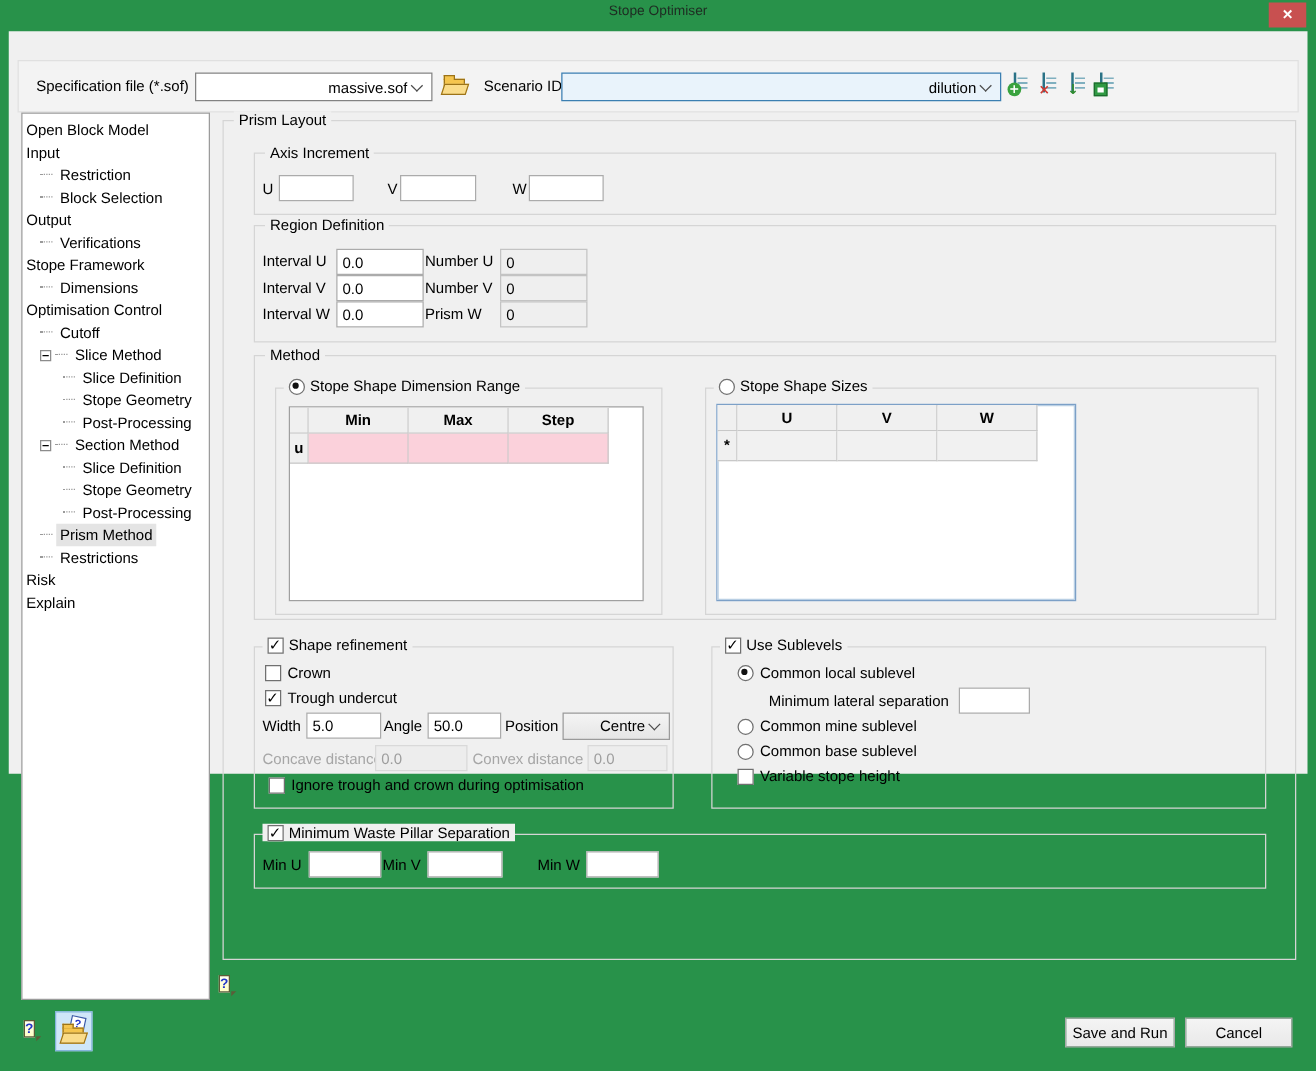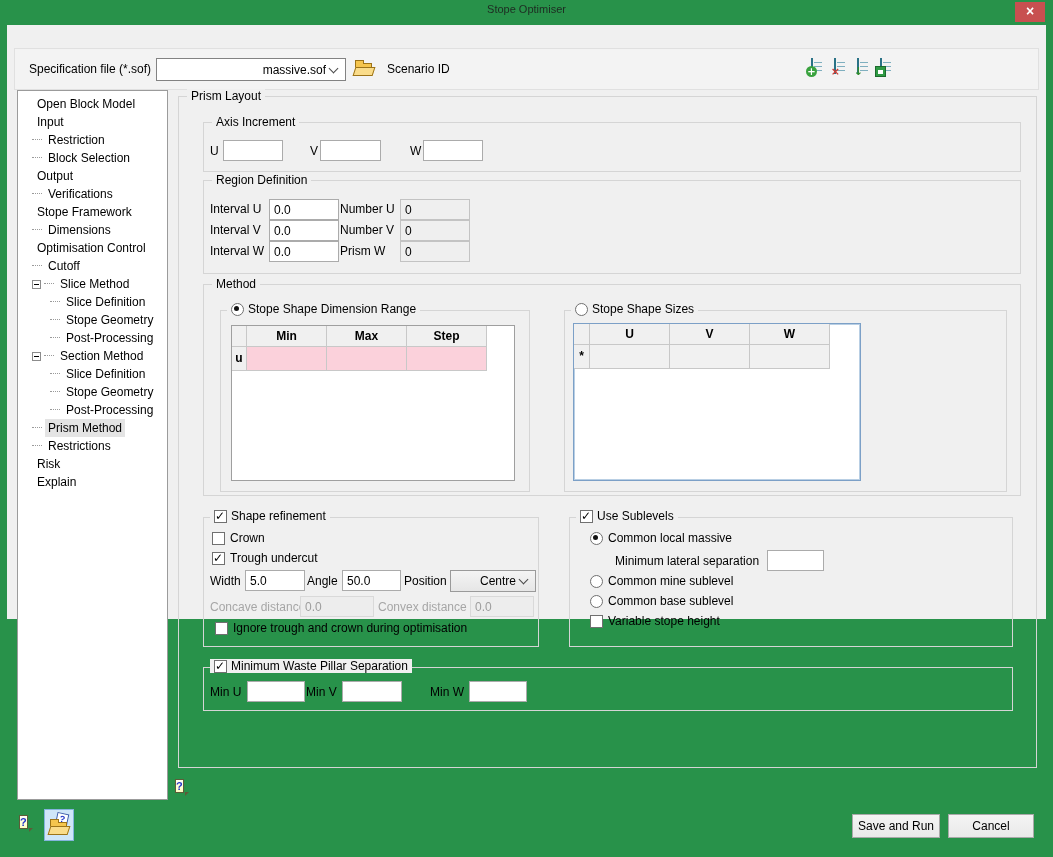--- a/index.html
+++ b/index.html
@@ -44,21 +44,21 @@
   
   .cb { display:inline-block; position:relative; width:13px; height:13px; background:#fff; border:1px solid #707070; box-sizing:border-box; flex:0 0 auto; }
   .cb.checked::after { content:"\2713"; position:absolute; left:0px; top:-2px; font-size:12px; font-weight:bold; color:#000; font-family:"DejaVu Sans",sans-serif; }
   .rb { display:inline-block; position:relative; width:13px; height:13px; background:#fff; border:1px solid #707070; border-radius:50%; box-sizing:border-box; flex:0 0 auto; }
   .rb.sel::after { content:""; position:absolute; left:2px; top:2px; width:5px; height:5px; border-radius:50%; background:#111; }
   .ctl-row { position:absolute; display:flex; align-items:center; gap:5px; white-space:nowrap; }
 
   
   .sidebar { position:absolute; left:10px; top:65px; width:151px; height:710px; background:#fff; border:1px solid #9b9b9b; box-sizing:border-box; padding-top:4px; }
   .tree-item { height:18px; line-height:18px; display:flex; align-items:center; white-space:nowrap; }
-  .tree-item.lvl0 { padding-left:16px; }
+  .tree-item.lvl0 { padding-left:0; }
   .tree-item.lvl1 { padding-left:14px; }
   .tree-item.lvl2 { padding-left:32px; }
   .dots { display:inline-block; width:10px; height:1px; border-top:1px dotted #9a9a9a; margin-right:3px; flex:0 0 auto; }
   .exp { display:inline-block; position:relative; width:9px; height:9px; border:1px solid #8c8c8c; background:#fff; margin-right:3px; box-sizing:border-box; flex:0 0 auto; }
   .exp::after { content:""; position:absolute; left:1px; right:1px; top:3px; border-top:1px solid #000; }
   .tree-label { padding:0 3px; }
   .tree-item.sel .tree-label { background:#e4e4e4; }
 
   
   .tbl { position:absolute; background:#fff; border:1px solid #9f9f9f; box-sizing:border-box; overflow:hidden; }
@@ -115,20 +115,24 @@
     <div class="header-box">
       <div class="lbl" style="left:14px; top:13px;">Specification file (*.sof)</div>
       <div class="combo" style="left:141px; top:9px; width:190px; height:23px;">
         <span class="txt">massive.sof</span>
         <span class="chev"></span>
       </div>
       <div class="icon-btn" style="left:339px; top:11px;">
         <span class="folder"><span class="back"></span><span class="front"></span></span>
       </div>
       <div class="lbl" style="left:372px; top:13px;">Scenario ID</div>
+      <div class="combo focus" style="left:434px; top:9px; width:352px; height:23px;">
+        <span class="txt">dilution</span>
+        <span class="chev"></span>
+      </div>
       <div class="icon-btn" style="left:796px; top:10px;">
         <span class="doc"><span class="badge add">+</span></span>
       </div>
       <div class="icon-btn" style="left:819px; top:10px;">
         <span class="doc"><span class="badge del">×</span></span>
       </div>
       <div class="icon-btn" style="left:842px; top:10px;">
         <span class="doc"><span class="badge imp">↓</span></span>
       </div>
       <div class="icon-btn" style="left:865px; top:10px;">
@@ -329,21 +333,21 @@
         </div>
       </div>
 
       <div class="gb" style="left:390px; top:420px; width:444px; height:130px;">
         <div class="gb-title-row">
           <span class="cb checked"></span>
           <span>Use Sublevels</span>
         </div>
         <div class="ctl-row" style="left:20px; top:13px;">
           <span class="rb sel"></span>
-          <span>Common local massive</span>
+          <span>Common local sublevel</span>
         </div>
         <div class="lbl" style="left:45px; top:36px;">Minimum lateral separation</div>
         <input class="tin" style="left: 197px; top: 32px; width: 57px; height: 21px;" value="">
         <div class="ctl-row" style="left:20px; top:56px;">
           <span class="rb"></span>
           <span>Common mine sublevel</span>
         </div>
         <div class="ctl-row" style="left:20px; top:76px;">
           <span class="rb"></span>
           <span>Common base sublevel</span>

